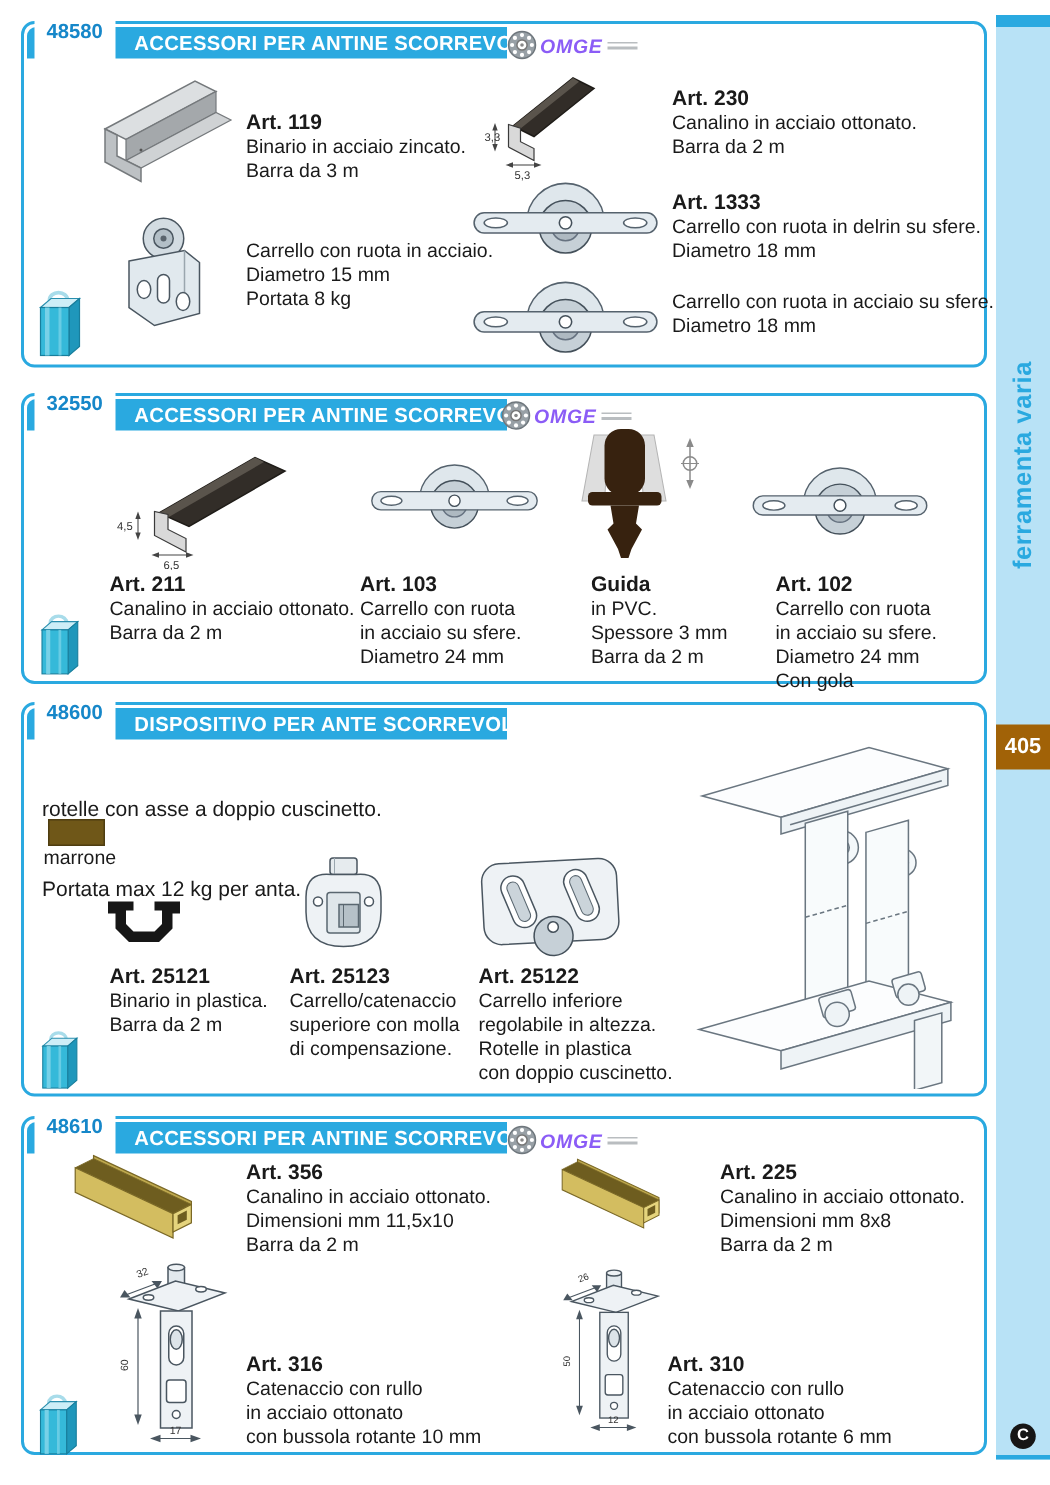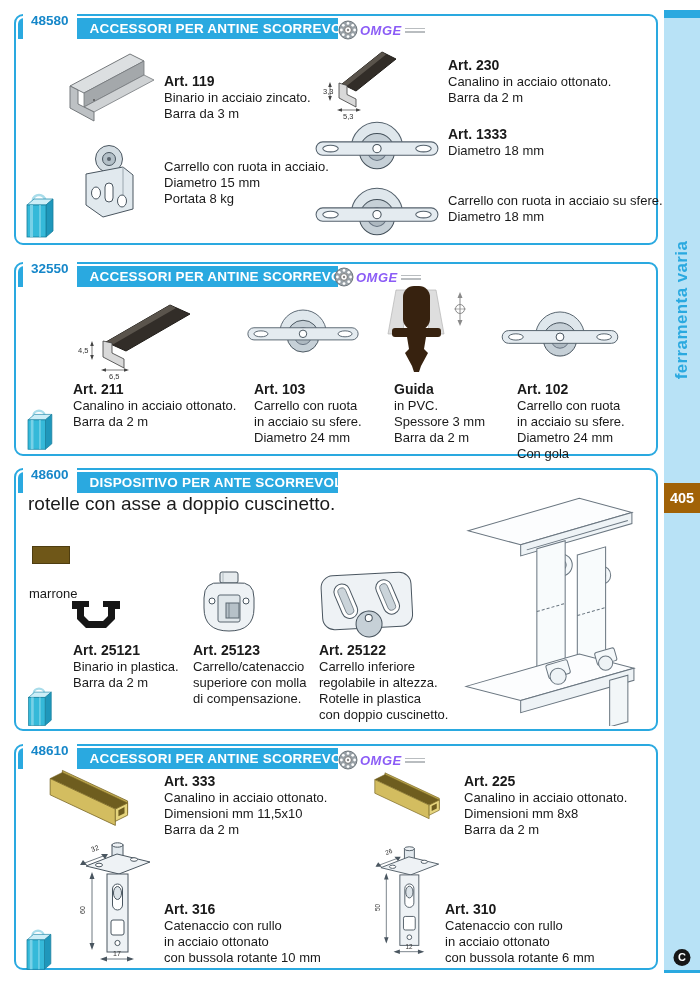--- a/index.html
+++ b/index.html
@@ -27,24 +27,24 @@
   }
   
   .omge{position:absolute; display:flex; align-items:center; height:20px;}
   .omge-name{color:#8b5cf6; font-weight:800; font-style:italic; font-size:13px; letter-spacing:.5px; margin-left:2px;}
   .omge-tag{display:inline-block; margin-left:3px;}
   .omge-tag i{display:block; width:20px; height:1.5px; background:#b9bdc0; margin:2px 0;}
   
   .prod{position:absolute;}
   .art{font-size:14px; font-weight:bold; line-height:17px; white-space:nowrap;}
   .pl{font-size:13px; line-height:16px; white-space:nowrap;}
-  .intro .pl{font-size:19px; line-height:17px;}
+  .intro .pl{font-size:14px; line-height:17px;margin-top:36px;}
   .art-img{position:absolute;}
   .swatch{position:absolute; background:#6f5718; border:1px solid #4e3d10;}
-  .swatch-label{position:absolute; font-size:13px;margin-top:22px;}
+  .swatch-label{position:absolute; font-size:13px;}
   
   .sidebar{
     position:absolute; left:664px; top:10px; width:36px; height:960px;
     background:#b8e2f6; border-bottom:3px solid #2aa9e0;
   }
   .sidebar-cap{position:absolute; top:0; left:0; width:100%; height:8px; background:#2aa9e0;}
   .sidebar-label{
     position:absolute; top:300px; left:18px; width:300px; height:20px;
     transform:translate(-50%,-50%) rotate(-90deg);
     text-align:center; color:#2aa9e0; font-weight:bold; font-size:17px; letter-spacing:.4px;
@@ -194,20 +194,21 @@
       <div class="art">Art. 230</div>
       <div class="pl">Canalino in acciaio ottonato.</div>
       <div class="pl">Barra da 2 m</div>
     </div>
 
     <svg class="art-img" style="left:298px;top:104px" width="126" height="52" viewBox="0 0 122 50">
         <use href="#wheelplate"></use>
       </svg>
     <div class="prod" style="left:432px;top:110px">
       <div class="art">Art. 1333</div>
+      <div class="pl">Carrello con ruota in delrin su sfere.</div>
       <div class="pl">Diametro 18 mm</div>
     </div>
 
     <svg class="art-img" style="left:298px;top:170px" width="126" height="52" viewBox="0 0 122 50">
         <use href="#wheelplate"></use>
       </svg>
     <div class="prod" style="left:432px;top:177px">
       <div class="pl">Carrello con ruota in acciaio su sfere.</div>
       <div class="pl">Diametro 18 mm</div>
     </div>
@@ -248,21 +249,21 @@
     </svg>
     <div class="prod" style="left:57px;top:117px">
       <div class="art">Art. 211</div>
       <div class="pl">Canalino in acciaio ottonato.</div>
       <div class="pl">Barra da 2 m</div>
     </div>
 
     <svg class="art-img" style="left:230px;top:44px" width="114" height="47" viewBox="0 0 122 50">
         <use href="#wheelplate"></use>
       </svg>
-    <div class="prod" style="left:238px;top:117px">
+    <div class="prod" style="left:224px;top:117px">
       <div class="art">Art. 103</div>
       <div class="pl">Carrello con ruota</div>
       <div class="pl">in acciaio su sfere.</div>
       <div class="pl">Diametro 24 mm</div>
     </div>
 
     <svg class="art-img" style="left:360px;top:18px" width="100" height="96" viewBox="0 0 100 96">
       <polygon points="20,8 30,8 27,52 12,52" fill="#dedede" stroke="#b5b5b5" stroke-width="0.7"></polygon>
       <polygon points="50,8 60,8 68,52 53,52" fill="#dedede" stroke="#b5b5b5" stroke-width="0.7"></polygon>
       <rect x="27" y="4" width="27" height="44" rx="11" fill="#37220f"></rect>
@@ -300,20 +301,21 @@
   </section>
 
   <section class="box" style="top:468px;height:263px">
     <div class="hdr">
       <span class="code">48600</span>
       <span class="hdr-title">DISPOSITIVO PER ANTE SCORREVOLI</span>
     </div>
 
     <div class="prod intro" style="left:12px;top:25px">
       <div class="pl">rotelle con asse a doppio cuscinetto.</div>
+      <div class="pl">Portata max 12 kg per anta.</div>
     </div>
     <div class="swatch" style="left:16px;top:76px;width:36px;height:16px"></div>
     <div class="swatch-label" style="left:13px;top:94px">marrone</div>
 
     <svg class="art-img" style="left:54px;top:126px" width="52" height="36" viewBox="0 0 52 36">
       <path d="M2,5 H19 V11 H14 V20 L19,25 H33 L38,20 V11 H33 V5 H50 V13 H45 V23 L36,32 H16 L7,23 V13 H2 Z" fill="#161616"></path>
     </svg>
     <div class="prod" style="left:57px;top:172px">
       <div class="art">Art. 25121</div>
       <div class="pl">Binario in plastica.</div>
@@ -401,21 +403,21 @@
       <span class="omge-tag">
           <i></i>
           <i></i>
         </span>
     </div>
 
     <svg class="art-img" style="left:26px;top:22px" width="108" height="70" viewBox="0 0 106 68">
         <use href="#brass"></use>
       </svg>
     <div class="prod" style="left:148px;top:27px">
-      <div class="art">Art. 333</div>
+      <div class="art">Art. 356</div>
       <div class="pl">Canalino in acciaio ottonato.</div>
       <div class="pl">Dimensioni mm 11,5x10</div>
       <div class="pl">Barra da 2 m</div>
     </div>
 
     <svg class="art-img" style="left:58px;top:96px" width="84" height="124" viewBox="0 0 84 124">
       <use href="#catenaccio"></use>
       <text x="18" y="10" font-size="7" transform="rotate(-20 18 10)">32</text>
       <text x="11" y="72" font-size="7" transform="rotate(-90 11 72)">60</text>
       <text x="43" y="114" font-size="7" text-anchor="middle">17</text>
@@ -423,21 +425,21 @@
     <div class="prod" style="left:148px;top:155px">
       <div class="art">Art. 316</div>
       <div class="pl">Catenaccio con rullo</div>
       <div class="pl">in acciaio ottonato</div>
       <div class="pl">con bussola rotante 10 mm</div>
     </div>
 
     <svg class="art-img" style="left:352px;top:22px" width="90" height="64" viewBox="0 0 106 68">
         <use href="#brass"></use>
       </svg>
-    <div class="prod" style="left:448px;top:27px">
+    <div class="prod" style="left:464px;top:27px">
       <div class="art">Art. 225</div>
       <div class="pl">Canalino in acciaio ottonato.</div>
       <div class="pl">Dimensioni mm 8x8</div>
       <div class="pl">Barra da 2 m</div>
     </div>
 
     <svg class="art-img" style="left:354px;top:100px" width="76" height="112" viewBox="0 0 84 124">
       <use href="#catenaccio"></use>
       <text x="18" y="10" font-size="7" transform="rotate(-20 18 10)">26</text>
       <text x="11" y="72" font-size="7" transform="rotate(-90 11 72)">50</text>

